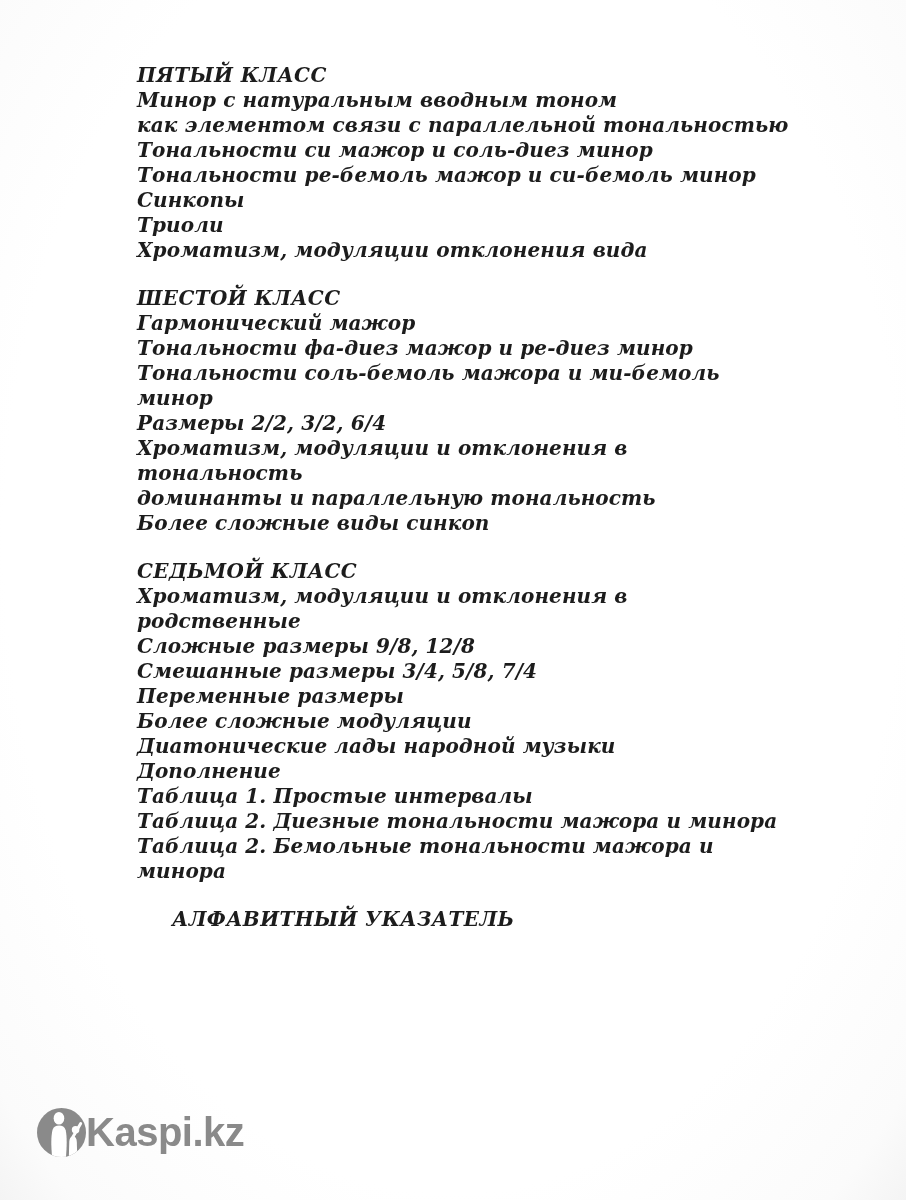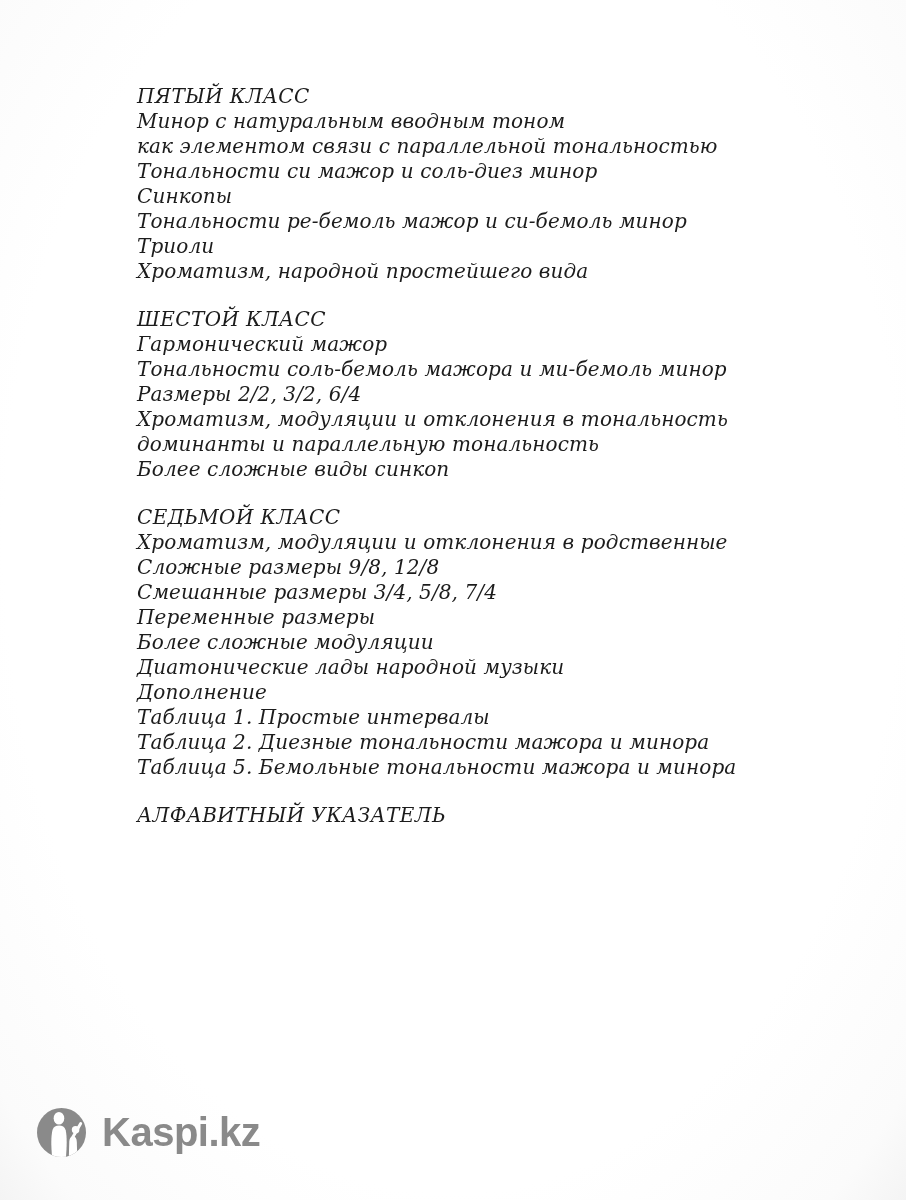--- a/index.html
+++ b/index.html
@@ -10,37 +10,37 @@
     overflow: hidden;
     font-family: "DejaVu Serif", serif;
   }
   
   .page {
     position: absolute; inset: 0;
     background: radial-gradient(ellipse at 50% 45%, #ffffff 70%, #fbfbfb 92%, #f4f4f4 100%);
   }
   .toc {
     position: absolute;
-    left: 137px; top: 84px;
+    left: 137px; top: 63px;
     width: 660px;
     font-style: italic;
     font-size: 20px;
     line-height: 25px;
     color: #1c1c1c;
     letter-spacing: 0.1px;
+    font-weight: bold;
   }
   .toc-section { margin: 0 0 23px 0; }
-  .toc-section:last-child { margin-bottom: 0; }
+  .toc-section:last-child { margin-bottom: 0; margin-left: 35px; }
   .toc-heading { letter-spacing: 0.4px; }
   .footer {
     position: absolute;
     left: 37px; top: 1108px;
     display: flex;
     align-items: center;
-    gap: 16px;
   }
   .logo-icon { width: 49px; height: 49px; display: block; }
   .logo-text {
     font-family: "Liberation Sans", sans-serif;
     font-weight: 700;
     font-size: 40px;
     letter-spacing: -0.5px;
     color: #8a8a8a;
   }
 </style>
@@ -49,48 +49,49 @@
 
 <div class="page">
 
   <div class="toc">
 
     <div class="toc-section">
       <div class="toc-heading">ПЯТЫЙ КЛАСС</div>
       <div class="toc-line">Минор с натуральным вводным тоном</div>
       <div class="toc-line">как элементом связи с параллельной тональностью</div>
       <div class="toc-line">Тональности си мажор и соль-диез минор</div>
+      <div class="toc-line">Тональности ре-бемоль мажор и си-бемоль минор</div>
       <div class="toc-line">Синкопы</div>
-      <div class="toc-line">Тональности ре-бемоль мажор и си-бемоль минор</div>
       <div class="toc-line">Триоли</div>
-      <div class="toc-line">Хроматизм, народной простейшего вида</div>
+      <div class="toc-line">Хроматизм, модуляции отклонения вида</div>
     </div>
 
     <div class="toc-section">
       <div class="toc-heading">ШЕСТОЙ КЛАСС</div>
       <div class="toc-line">Гармонический мажор</div>
+      <div class="toc-line">Тональности фа-диез мажор и ре-диез минор</div>
       <div class="toc-line">Тональности соль-бемоль мажора и ми-бемоль минор</div>
       <div class="toc-line">Размеры 2/2, 3/2, 6/4</div>
       <div class="toc-line">Хроматизм, модуляции и отклонения в тональность</div>
       <div class="toc-line">доминанты и параллельную тональность</div>
       <div class="toc-line">Более сложные виды синкоп</div>
     </div>
 
     <div class="toc-section">
       <div class="toc-heading">СЕДЬМОЙ КЛАСС</div>
       <div class="toc-line">Хроматизм, модуляции и отклонения в родственные</div>
       <div class="toc-line">Сложные размеры 9/8, 12/8</div>
       <div class="toc-line">Смешанные размеры 3/4, 5/8, 7/4</div>
       <div class="toc-line">Переменные размеры</div>
       <div class="toc-line">Более сложные модуляции</div>
       <div class="toc-line">Диатонические лады народной музыки</div>
       <div class="toc-line">Дополнение</div>
       <div class="toc-line">Таблица 1. Простые интервалы</div>
       <div class="toc-line">Таблица 2. Диезные тональности мажора и минора</div>
-      <div class="toc-line">Таблица 5. Бемольные тональности мажора и минора</div>
+      <div class="toc-line">Таблица 2. Бемольные тональности мажора и минора</div>
     </div>
 
     <div class="toc-section">
       <div class="toc-heading">АЛФАВИТНЫЙ УКАЗАТЕЛЬ</div>
     </div>
 
   </div>
 
   <div class="footer">
     <span class="logo-icon">

